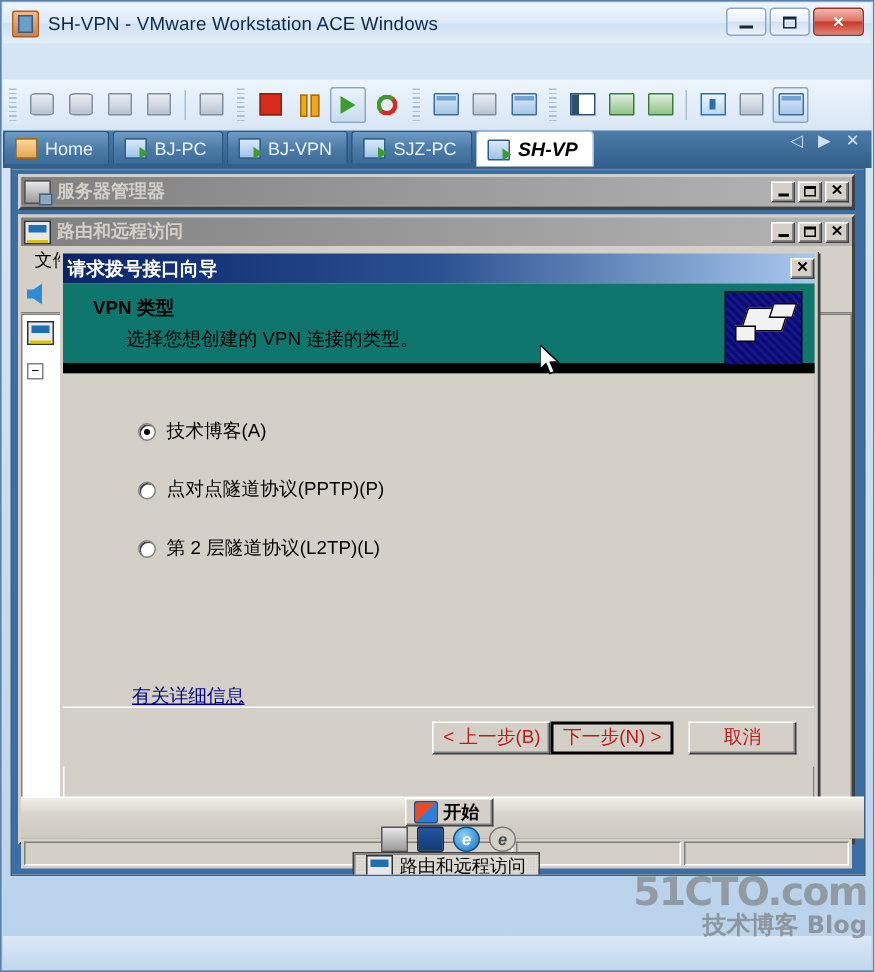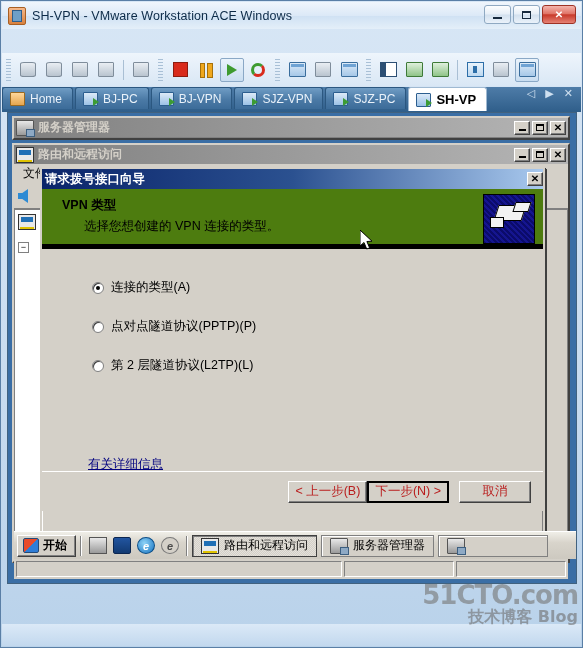--- a/index.html
+++ b/index.html
@@ -146,21 +146,21 @@
   .vm-tab {
     height: 22px; margin-right: 2px; padding: 0 10px 0 7px;
     display: flex; align-items: center; gap: 5px;
     color: #eaf2fa; font-size: 12px;
     background: linear-gradient(to bottom,#6f9cc4 0%, #4b7aa6 55%, #3c6c99 100%);
     border: 1px solid #2b5780; border-bottom: none;
     border-radius: 3px 3px 0 0; box-sizing: border-box; white-space: nowrap;
   }
   .vm-tab.active {
     background: #ffffff; color: #000; height: 24px;
-    border-color: #9fb9d2; font-weight: bold; font-size: 13px;
+    border-color: #9fb9d2; font-weight: bold; font-size: 13px; font-style: italic;
   }
   .tab-ico {
     width: 13px; height: 12px; flex: none; position: relative;
     background: linear-gradient(to bottom,#dceaf8,#9cc2e6);
     border: 1px solid #2c5e8f; border-radius: 1px;
   }
   .tab-ico::after {
     content: ""; position: absolute; right: -2px; bottom: -1px;
     width: 0; height: 0; border-left: 6px solid #3c9b34;
     border-top: 4px solid transparent; border-bottom: 4px solid transparent;
@@ -297,22 +297,22 @@
                 1px 1px 0 #404040, 2px 2px 0 #404040;
     box-sizing: border-box;
   }
   .wz-title {
     height: 20px; display: flex; align-items: center;
     background: linear-gradient(to right,#0a246a 0%, #2b5190 50%, #a9c9ee 100%);
     color: #fff; font-weight: bold; font-size: 12.5px;
     padding-left: 3px;
   }
   .wz-header {
-    height: 60px; background: #4d7c0f;
-    border-bottom: 5px solid #000000;
+    height: 60px; background: #0f766e;
+    border-bottom: 7px solid #000000;
     display: flex; align-items: flex-start;
     position: relative;
     box-sizing: border-box;
   }
   .wz-head-txt { padding: 8px 0 0 20px; }
   .wz-head-title { font-weight: bold; font-size: 12.5px; color:#000; }
   .wz-head-sub { margin-top: 4px; margin-left: 22px; font-size: 12.5px; color:#000; }
   .wz-head-img {
     position: absolute; right: 8px; top: 5px;
     width: 50px; height: 48px;
@@ -409,20 +409,21 @@
   }
 
   
   .taskbar {
     position: absolute; left: 6px; bottom: 24px;
     width: 570px; height: 28px;
     background: linear-gradient(to bottom,#f0efe8,#d8d4cb 40%,#cdc9c0 100%);
     border-top: 1px solid #ffffff;
     display: flex; align-items: center; padding: 0 3px;
     box-sizing: border-box;
+    flex-direction: column;
   }
   .start-btn {
     height: 22px; display: flex; align-items: center; gap: 4px;
     padding: 0 8px 0 5px; font-size: 12px; font-weight: bold; color:#000;
     background: #d4d0c8;
     border:1px solid #fff;border-right-color:#404040;border-bottom-color:#404040;
     box-shadow: inset -1px -1px 0 #808080;
     box-sizing: border-box;
   }
   .start-flag {
@@ -593,24 +594,20 @@
         <span class="tab-ico home"></span>
         <span>Home</span>
       </div>
       <div class="vm-tab">
         <span class="tab-ico"></span>
         <span>BJ-PC</span>
       </div>
       <div class="vm-tab">
         <span class="tab-ico"></span>
         <span>BJ-VPN</span>
-      </div>
-      <div class="vm-tab">
-        <span class="tab-ico"></span>
-        <span>SJZ-VPN</span>
       </div>
       <div class="vm-tab">
         <span class="tab-ico"></span>
         <span>SJZ-PC</span>
       </div>
       <div class="vm-tab active">
         <span class="tab-ico"></span>
         <span>SH-VP</span>
       </div>
       <div class="tab-nav">
@@ -694,21 +691,21 @@
           </div>
           <div class="wz-head-img">
             <span class="net1"></span>
               <span class="net2"></span>
               <span class="net3"></span>
           </div>
         </div>
         <div class="wz-body">
           <div class="radio-row">
             <span class="radio checked"></span>
-            <span>连接的类型(A)</span>
+            <span>技术博客(A)</span>
           </div>
           <div class="radio-row">
             <span class="radio"></span>
             <span>点对点隧道协议(PPTP)(P)</span>
           </div>
           <div class="radio-row">
             <span class="radio"></span>
             <span>第 2 层隧道协议(L2TP)(L)</span>
           </div>
           <a class="wz-link">有关详细信息</a>

